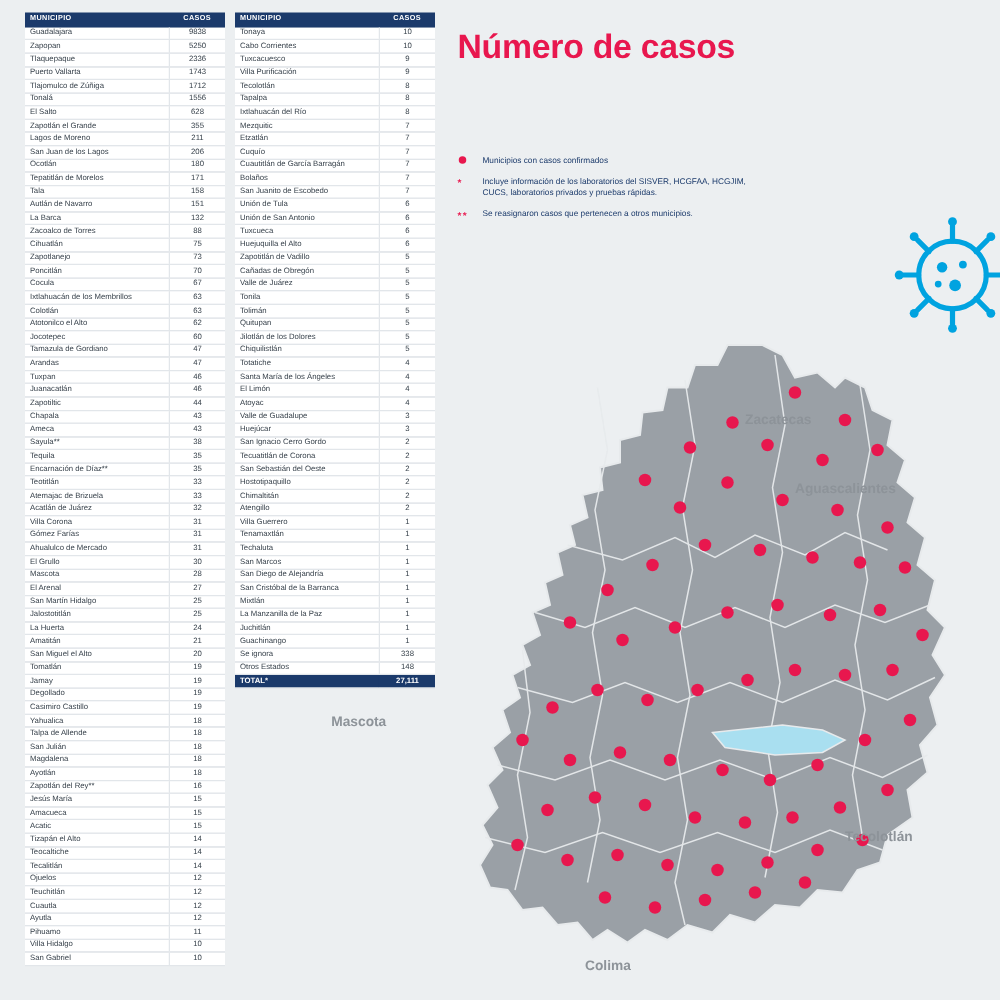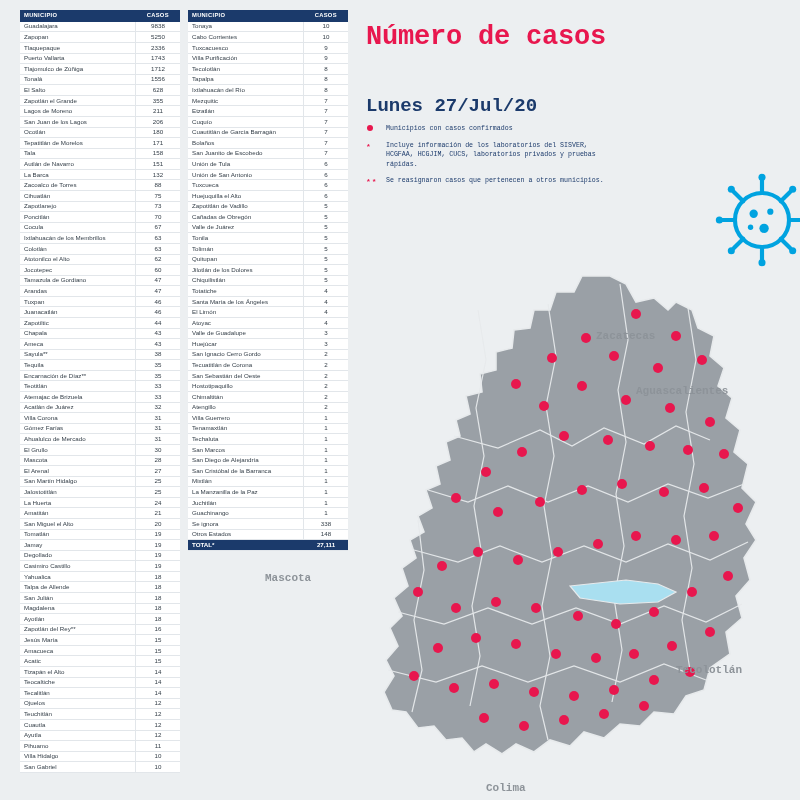--- a/index.html
+++ b/index.html
@@ -47,21 +47,21 @@
   }
   .table tr.total td{
     background:#1b3a6b;
     color:#ffffff;
     font-weight:bold;
   }
   .table tr.total td.num{border-left:1px solid #1b3a6b;}
 
   
   .right{
-    position:absolute;left:358px;top:0;width:442px;height:576px;font-family:Liberation Mono, monospace;
+    position:absolute;left:358px;top:0;width:442px;height:576px;
   }
   .title{
     position:absolute;left:8px;top:22px;
     color:#e8174e;
     font-size:27px;
     font-weight:bold;
     line-height:1.12;
     letter-spacing:-.2px;
   }
   .subtitle{
@@ -95,21 +95,21 @@
   .state-label{
     position:absolute;
     color:#8d9399;
     font-size:11px;
     font-weight:bold;
   }
   #lbl-zacatecas{left:238px;top:90px;}
   #lbl-aguascalientes{left:278px;top:145px;}
   #lbl-nayarit{left:-93px;top:332px;}
   #lbl-michoacan{left:318px;top:424px;}
-  #lbl-colima{left:128px;top:527px;margin-top:15px;}
+  #lbl-colima{left:110px;top:527px;}
 </style>
 </head>
 <body>
 
 <table class="table" id="table-1">
   <thead>
     <tr>
       <th>MUNICIPIO</th>
       <th class="num">CASOS</th>
     </tr>
@@ -612,21 +612,20 @@
       </tr>
     </tbody>
 </table>
 
 <div class="right">
 
   <div class="title">
     <div>Número de casos</div>
   </div>
 
-  <div class="subtitle">Lunes 27/Jul/20</div>
 
   <div class="legend">
     <div class="row">
       <span class="dot"></span>
       <span>Municipios con casos confirmados</span>
     </div>
     <div class="row">
       <span class="mk">*</span>
       <span>Incluye información de los laboratorios del SISVER, HCGFAA, HCGJIM, CUCS, laboratorios privados y pruebas rápidas.</span>
     </div>

